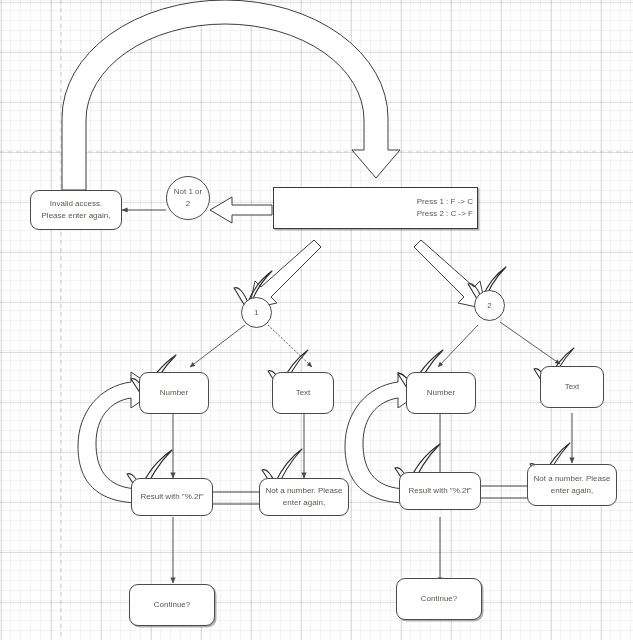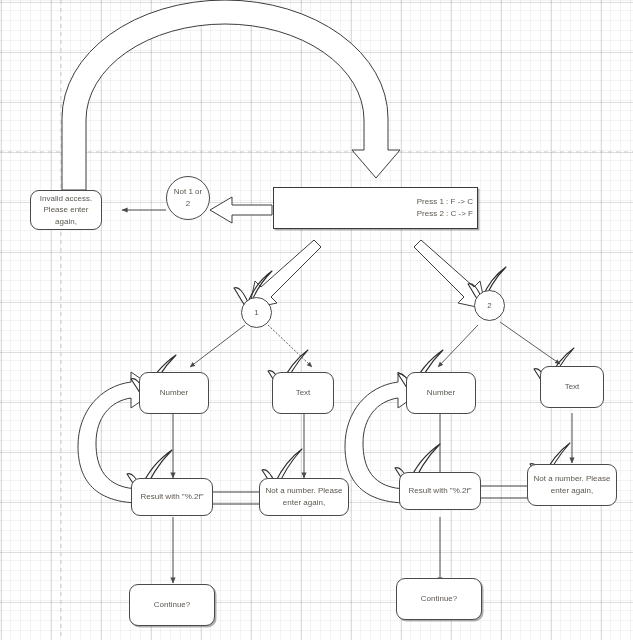--- a/index.html
+++ b/index.html
@@ -113,21 +113,21 @@
       <path d="M268,371 C273,369 277,375 281,384 C288,369 297,358 308,350 C297,362 288,376 282,392 C276,384 272,377 268,371 Z"></path>
       <path d="M127,474 C132,472 136,478 141,488 C148,471 159,459 172,450 C159,463 149,479 142,497 C136,488 131,480 127,474 Z"></path>
       <path d="M262,470 C267,468 271,474 275,483 C282,468 291,457 302,449 C291,461 282,475 276,491 C270,483 266,476 262,470 Z"></path>
       <path d="M398,374 C403,372 407,378 412,388 C419,371 430,359 443,350 C430,363 420,379 413,397 C407,388 402,380 398,374 Z"></path>
       <path d="M534,369 C539,367 543,373 547,382 C554,367 563,356 574,348 C563,360 554,374 548,390 C542,382 538,375 534,369 Z"></path>
       <path d="M395,468 C400,466 404,472 409,482 C416,465 427,453 440,444 C427,457 417,473 410,491 C404,482 399,474 395,468 Z"></path>
       <path d="M530,464 C535,462 539,468 543,477 C550,462 559,451 570,443 C559,455 550,469 544,485 C538,477 534,470 530,464 Z"></path>
     </g>
   </svg>
 
-  <div class="node rounded" style="left:30px;top:190px;width:72px;height:40px;">
+  <div class="node rounded" style="left:30px;top:190px;width:92px;height:40px;">
     <span>Invalid access.
 Please enter again,</span>
   </div>
 
   <div class="node circle" style="left:166px;top:176px;width:44px;height:44px;">
     <span>Not 1 or
 2</span>
   </div>
 
   <div class="node sharp shadow" style="left:273px;top:187px;width:205px;height:42px;justify-content:flex-end;">

